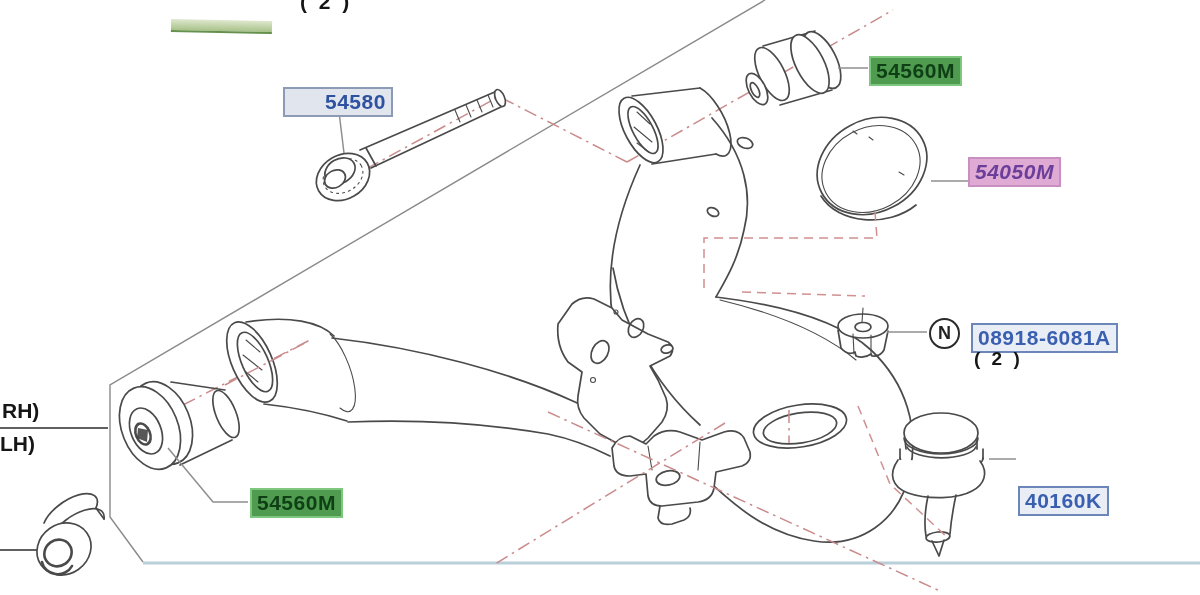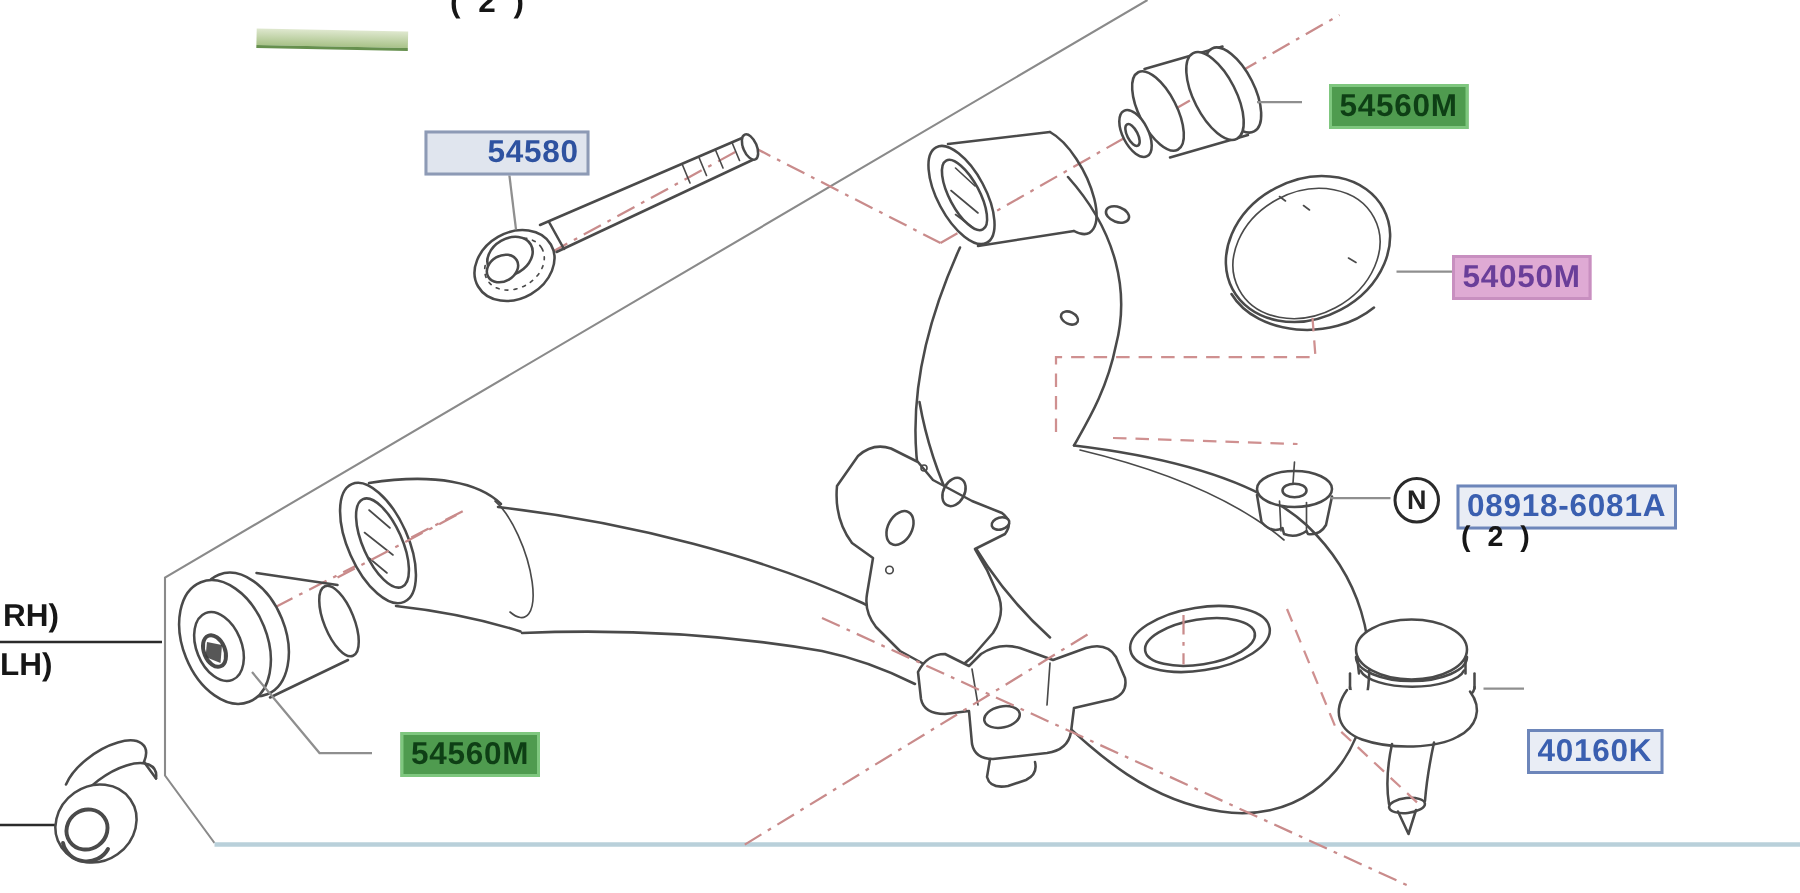--- a/index.html
+++ b/index.html
@@ -13,21 +13,21 @@
   .red{stroke:#c98b8b;stroke-width:1.5;fill:none;stroke-dasharray:13 5 2.5 5;}
   .redd{stroke:#cf9090;stroke-width:1.5;fill:none;stroke-dasharray:9 6;}
   .bound{stroke:#8a8a8a;stroke-width:1.4;fill:none;}
   .blueline{stroke:#b9d0da;stroke-width:3;fill:none;}
   .leader{stroke:#8f8f8f;stroke-width:1.5;fill:none;}
   .blk{stroke:#2b2b2b;stroke-width:1.7;fill:none;}
   .plbl{position:absolute;font-weight:bold;font-size:21px;line-height:1;
         padding:2px 5px 3px;letter-spacing:.5px;white-space:nowrap;}
   .lbl-blue{background:#e0e5ee;color:#2e52a0;border:2px solid #8d9ab5;}
   .lbl-blue-box{background:#e9edf5;color:#3a5fb0;border:2px solid #6d86ba;}
-  .lbl-green{background:#4f9b4f;color:#0e3f15;border:2px solid #7fc77f;margin-left:17px;}
+  .lbl-green{background:#4f9b4f;color:#0e3f15;border:2px solid #7fc77f;}
   .lbl-pink{background:#dfaad4;color:#6a3e99;border:2px solid #c88fc0;}
   .txt{position:absolute;font-weight:bold;color:#161616;white-space:nowrap;}
   .ncircle{position:absolute;left:929px;top:318px;width:27px;height:27px;background:#fff;
            border:2.5px solid #2a2a2a;border-radius:50%;display:flex;align-items:center;
            justify-content:center;font-weight:bold;font-size:18px;color:#222;}
   .green-sliver{position:absolute;left:171px;top:20px;width:101px;height:11px;
                 background:linear-gradient(#dfe8cf,#a8c288);border-bottom:2px solid #66904e;
                 transform:rotate(1.2deg);}
 </style>
 </head>
@@ -199,21 +199,21 @@
     </g>
   </svg>
 
   <div class="green-sliver"></div>
   <div class="txt" style="left:300px;top:-10px;font-size:21px;letter-spacing:3px;">( 2 )</div>
 
   <div class="plbl lbl-blue" style="left:283px;top:87px;padding-left:40px;">54580</div>
 
   <div class="plbl lbl-green" style="left:869px;top:56px;">54560M</div>
 
-  <div class="plbl lbl-pink" style="left:968px;top:170px;">54050M</div>
+  <div class="plbl lbl-pink" style="left:968px;top:157px;font-style:italic;">54050M</div>
 
   <div class="ncircle">N</div>
 
   <div class="plbl lbl-blue-box" style="left:971px;top:323px;">08918-6081A</div>
 
   <div class="txt" style="left:974px;top:348px;font-size:19px;letter-spacing:3px;">( 2 )</div>
 
   <div class="plbl lbl-blue-box" style="left:1018px;top:445px;margin-top:41px;">40160K</div>
 
   <div class="plbl lbl-green" style="left:250px;top:488px;">54560M</div>

